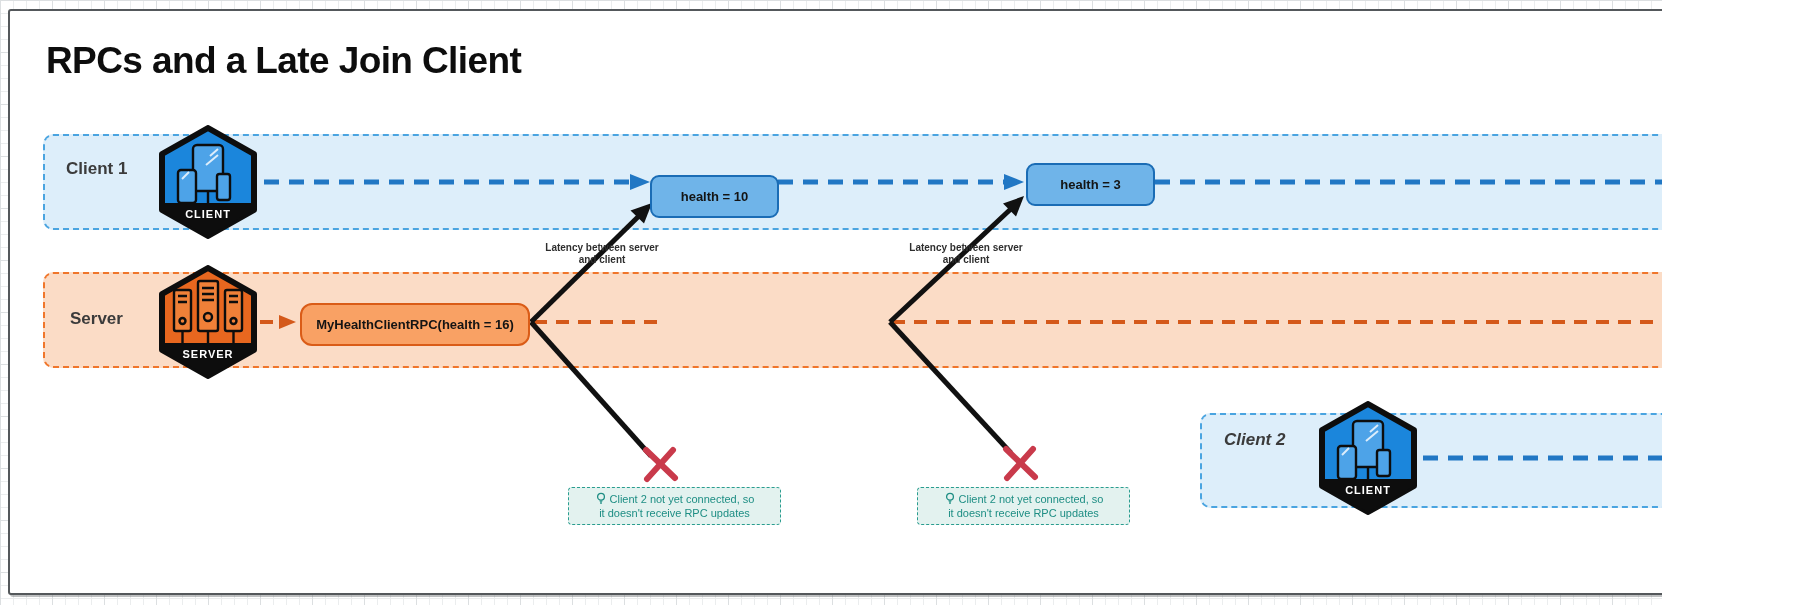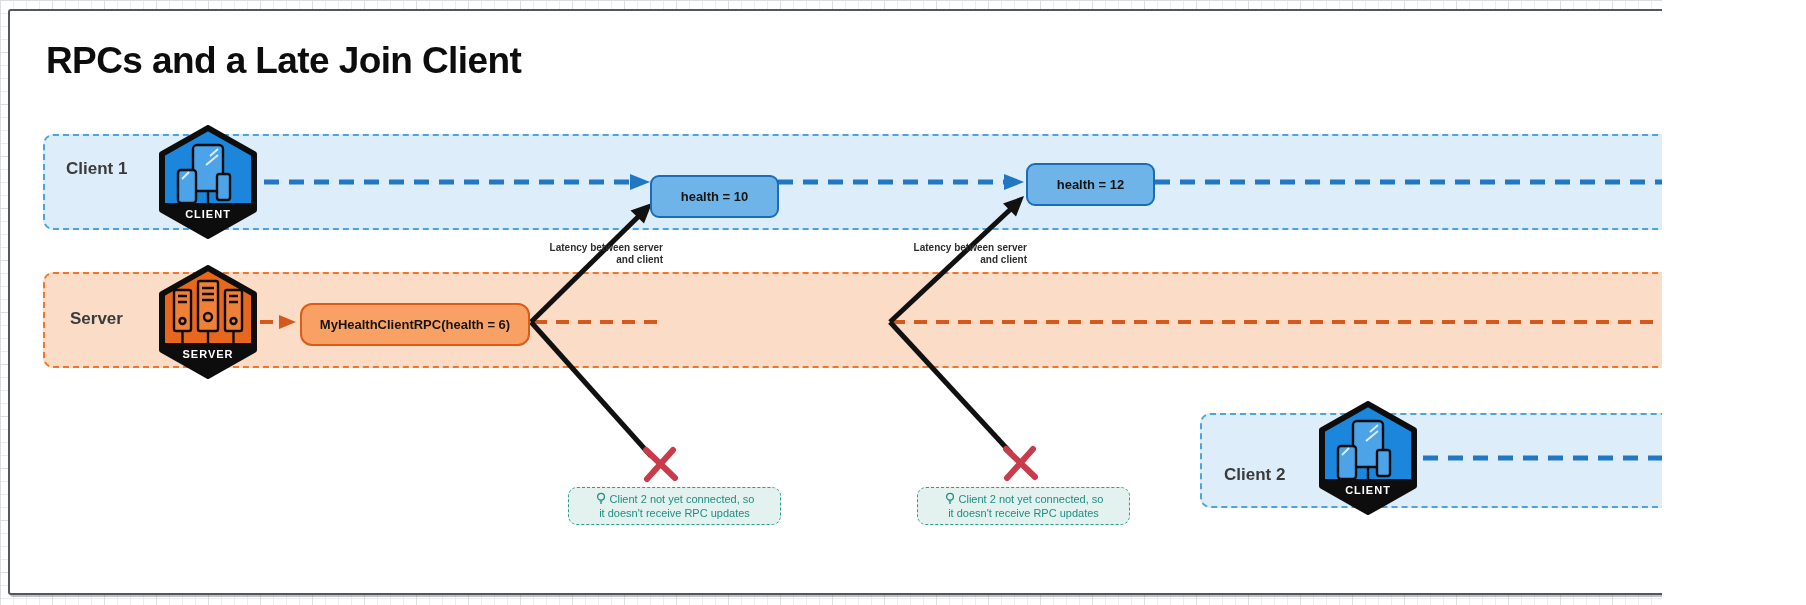--- a/index.html
+++ b/index.html
@@ -34,47 +34,47 @@
   }
   .overlay{position:absolute;left:0;top:0;pointer-events:none;}
   .badge{position:absolute;width:100px;height:114px;}
   .node{
     position:absolute;display:flex;align-items:center;justify-content:center;
     font-size:13px;font-weight:700;color:#141414;white-space:nowrap;
   }
   .node.blue{background:#6fb4e9;border:2px solid #1a6cb5;border-radius:9px;}
   .node.orange{background:#f9a164;border:2px solid #da5c17;border-radius:12px;}
   .latency{
-    position:absolute;width:122px;text-align:right;font-size:10px;font-weight:600;
+    position:absolute;width:122px;text-align:center;font-size:10px;font-weight:600;
     color:#2e2e2e;line-height:11.5px;
   }
   .note{
     position:absolute;width:213px;height:38px;box-sizing:border-box;
-    background:#e3f2ef;border:1.6px dashed #2a9d8f;border-radius:9px;
+    background:#e3f2ef;border:1.6px dashed #2a9d8f;border-radius:4px;
     color:#1e8e84;font-size:11px;line-height:13.5px;text-align:center;
     display:flex;align-items:center;justify-content:center;padding:3px 22px;
   }
   .note .bulb{vertical-align:-2px;margin-right:3px;}
   .note span{display:inline;}
 </style>
 </head>
 <body>
 
 <div class="canvas">
   <div class="frame"></div>
 
   <div class="title">RPCs and a Late Join Client</div>
 
   <div class="lane blue lane-c1"></div>
   <div class="lane orange lane-sv"></div>
   <div class="lane blue lane-c2"></div>
 
   <div class="lane-label" style="left:66px;top:159px;">Client 1</div>
   <div class="lane-label" style="left:70px;top:309px;">Server</div>
-  <div class="lane-label" style="left:1224px;top:465px;">Client 2</div>
+  <div class="lane-label" style="left:1224px;top:430px;font-style:italic;">Client 2</div>
 
   <svg class="overlay" width="1806" height="605" viewBox="0 0 1806 605">
 
     <g stroke="#2177c4" stroke-width="5" stroke-dasharray="15 10" fill="none">
       <path d="M264 182 H631"></path>
       <path d="M778 182 H1005"></path>
       <path d="M1155 182 H1737"></path>
     </g>
     <g fill="#2177c4">
       <polygon points="650,182 630,174 630,190"></polygon>
@@ -110,22 +110,22 @@
 
     <g stroke="#c93a4b" stroke-width="6" stroke-linecap="round" fill="none">
       <path d="M646 450 L675 478"></path>
       <path d="M673 450 L647 479"></path>
       <path d="M1006 449 L1035 477"></path>
       <path d="M1033 449 L1007 478"></path>
     </g>
   </svg>
 
   <div class="node blue" style="left:650px;top:175px;width:125px;height:39px;">health = 10</div>
-  <div class="node blue" style="left:1026px;top:163px;width:125px;height:39px;">health = 12</div>
-  <div class="node orange" style="left:300px;top:303px;width:226px;height:39px;">MyHealthClientRPC(health = 6)</div>
+  <div class="node blue" style="left:1026px;top:163px;width:125px;height:39px;">health = 3</div>
+  <div class="node orange" style="left:300px;top:303px;width:226px;height:39px;">MyHealthClientRPC(health = 16)</div>
 
   <div class="latency" style="left:541px;top:242px;">Latency between server and client</div>
   <div class="latency" style="left:905px;top:242px;">Latency between server and client</div>
 
   <div class="note" style="left:568px;top:487px;">
     <div><svg class="bulb" width="12" height="13" viewBox="0 0 12 13">
           <g stroke="#1e8e84" stroke-width="1.3" fill="none">
             <circle cx="6" cy="4.7" r="3.4"></circle>
             <path d="M4.7 9.2 H7.3 M5.1 11 H6.9"></path>
           </g>

